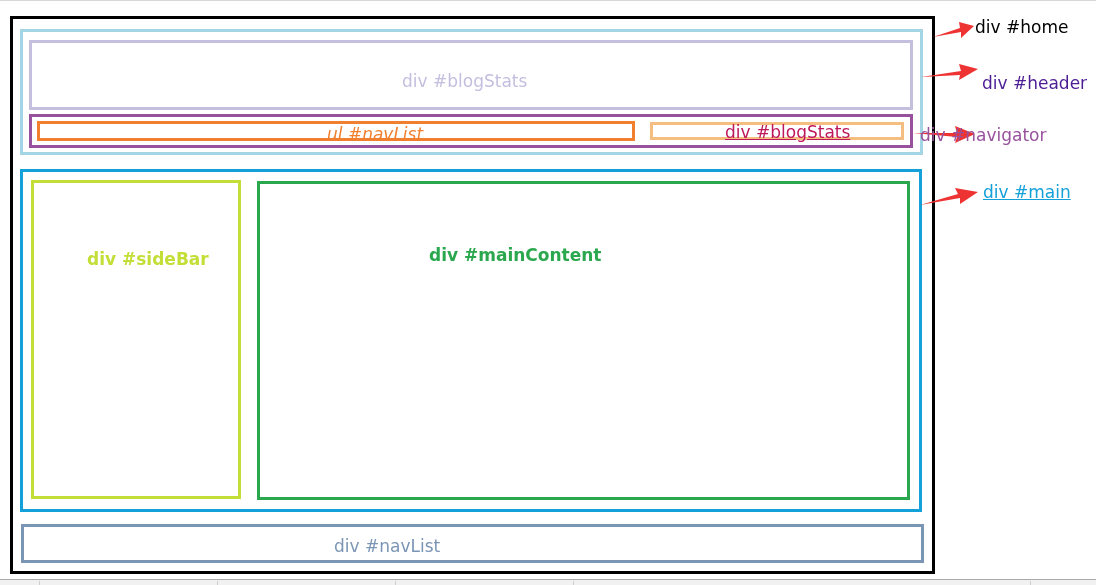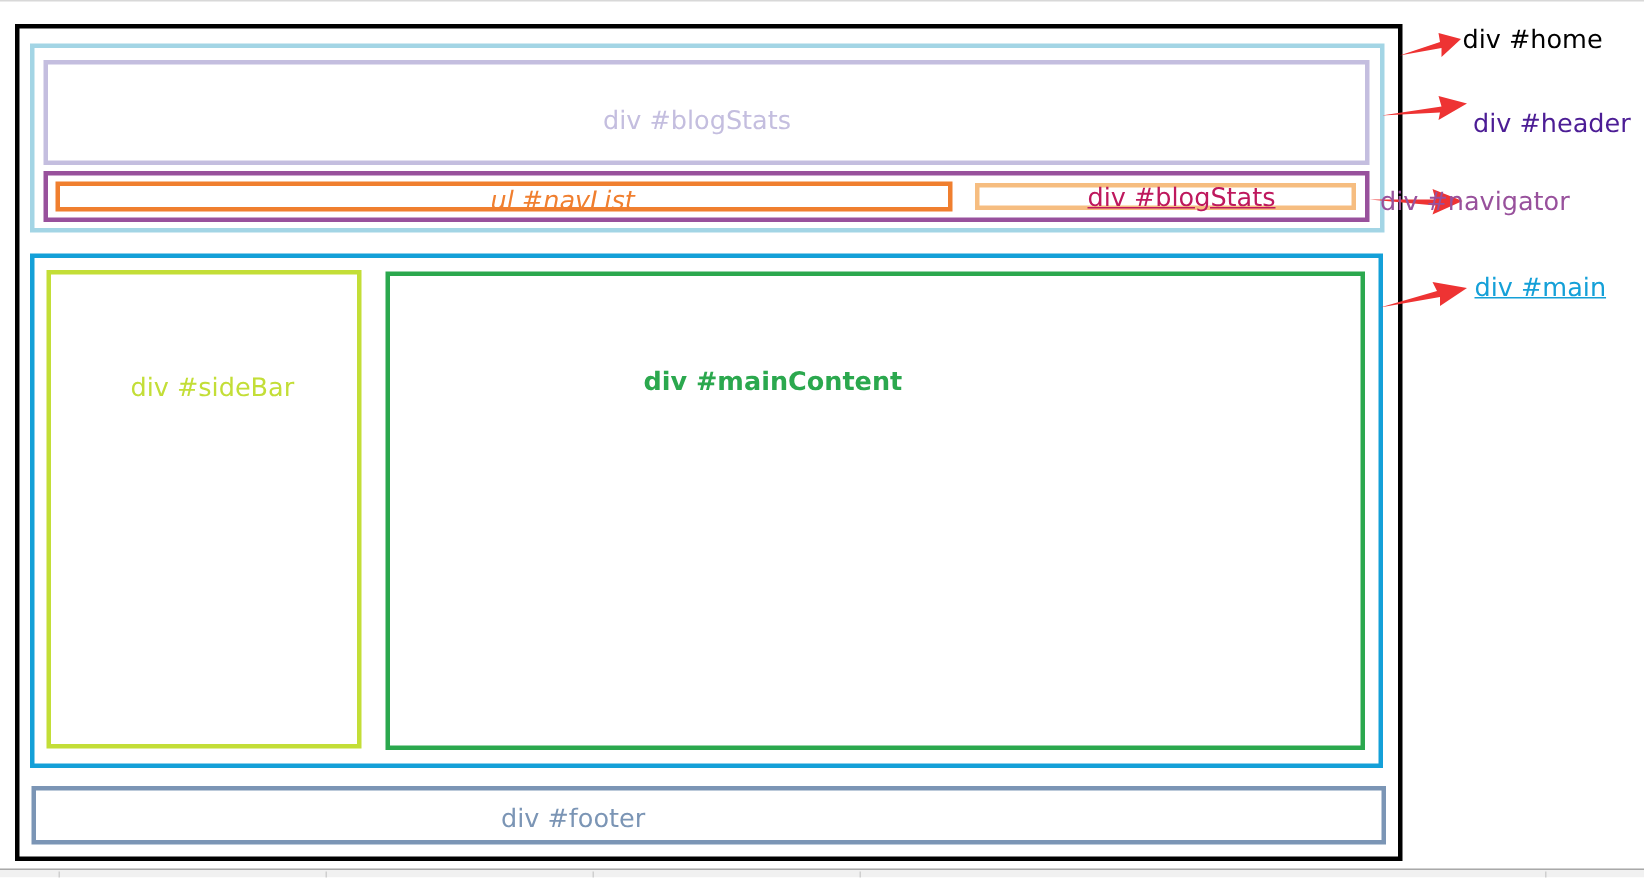--- a/index.html
+++ b/index.html
@@ -28,27 +28,27 @@
 
 <div class="box" style="left:37px; top:121px; width:598px; height:20px; border-width:3px; border-color:#f07f2f;"></div>
 <div class="lbl" style="left:327px; top:126px; color:#f07f2f;font-style:italic;">ul #navList</div>
 
 <div class="box" style="left:650px; top:122px; width:254px; height:18px; border-width:3px; border-color:#f6bd80;"></div>
 <div class="lbl" style="left:725px; top:124px; color:#be185d;text-decoration:underline;">div #blogStats</div>
 
 <div class="box" style="left:20px; top:169px; width:902px; height:343px; border-width:3px; border-color:#14a0d8;"></div>
 
 <div class="box" style="left:31px; top:180px; width:210px; height:319px; border-width:3px; border-color:#c3de37;"></div>
-<div class="lbl" style="left:87px; top:251px; color:#c3de37;">div #sideBar</div>
+<div class="lbl" style="left:87px; top:251px; color:#c3de37;font-weight:bold;">div #sideBar</div>
 
 <div class="box" style="left:257px; top:181px; width:653px; height:319px; border-width:3px; border-color:#2ba84e;"></div>
 <div class="lbl" style="left:429px; top:247px; color:#2ba84e;font-weight:bold;">div #mainContent</div>
 
 <div class="box" style="left:21px; top:524px; width:903px; height:39px; border-width:3px; border-color:#7b95b5;"></div>
-<div class="lbl" style="left:334px; top:538px; color:#7b95b5;">div #footer</div>
+<div class="lbl" style="left:334px; top:538px; color:#7b95b5;">div #navList</div>
 
 <svg class="arrow" style="left:933px; top:18px;" width="42" height="22" viewBox="0 0 42 22">
   <polygon points="0,19 27,10 26,4 41,8 28,20 28,14" fill="#ee3333"></polygon>
 </svg>
 <svg class="arrow" style="left:921px; top:60px;" width="58" height="22" viewBox="0 0 58 22">
   <polygon points="0,17 40,11 38,4 57,9 38,20 39,15" fill="#ee3333"></polygon>
 </svg>
 <svg class="arrow" style="left:913px; top:126px;" width="64" height="22" viewBox="0 0 64 22">
   <polygon points="0,7 44,7 42,0 62,8 42,17 44,11" fill="#ee3333"></polygon>
 </svg>

